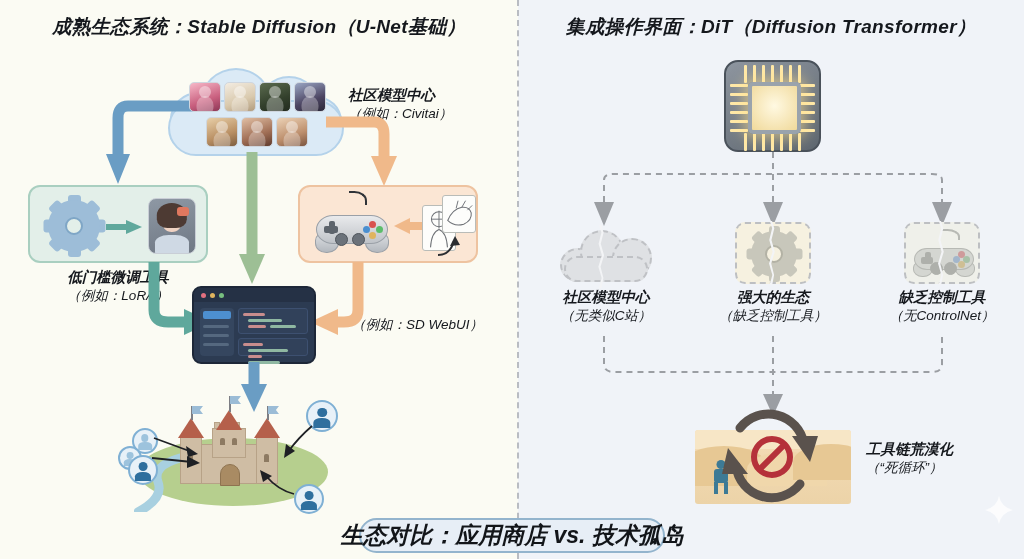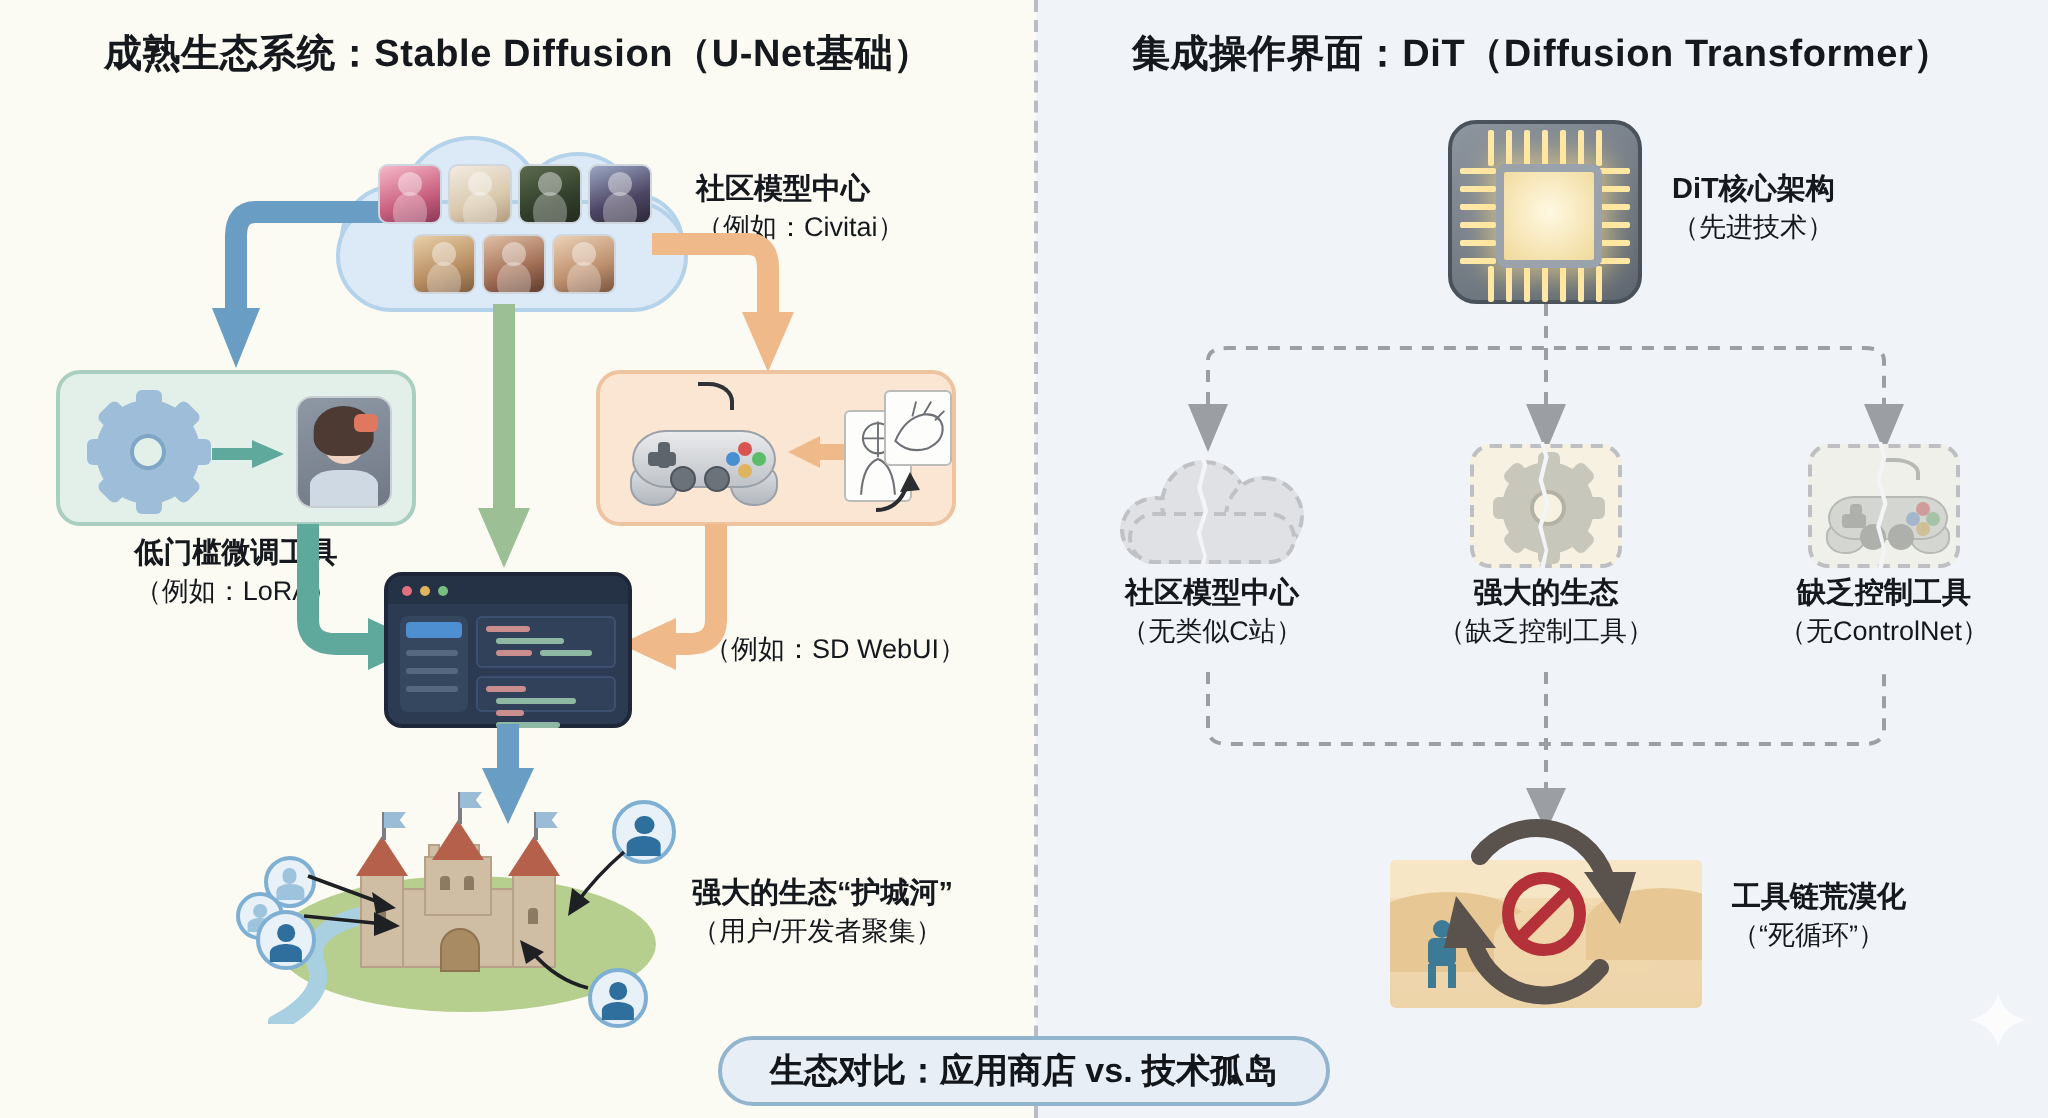--- a/index.html
+++ b/index.html
@@ -1,21 +1,21 @@
 <!DOCTYPE html>
 <html><head>
 <meta charset="utf-8">
 <style>
   * { margin:0; padding:0; box-sizing:border-box; }
   html,body { width:1024px; height:559px; }
   body {
     font-family:"Liberation Sans","DejaVu Sans",sans-serif;
     background:#ffffff; position:relative; overflow:hidden;
   }
-  #stage { position:absolute; inset:0; width:1024px; height:559px; }
+  #stage { position:absolute; inset:0; width:1024px; height:559px;font-style:italic; }
 
   
   .panel { position:absolute; top:0; height:559px; }
   #panel-left  { left:0;     width:518px; background:#fbfbf3; }
   #panel-right { left:518px; width:506px; background:#f0f3f8; }
   #divider {
     position:absolute; left:517px; top:0; width:0; height:559px;
     border-left:2px dashed #b9bcc2;
   }
 
@@ -291,21 +291,21 @@
 
   
   #rconn { position:absolute; left:518px; top:140px; width:506px; height:280px; }
   #rconn svg { position:absolute; inset:0; overflow:visible; }
 
   
   #banner {
     position:absolute; left:359px; top:518px; width:306px; height:35px;
     background:#e7eef6; border:2px solid #93b4cd; border-radius:18px;
     display:flex; align-items:center; justify-content:center;
-    font-size:17px; font-weight:bold; color:#121519; white-space:nowrap;
+    font-size:23px; font-weight:bold; color:#121519; white-space:nowrap;
   }
   #sparkle {
     position:absolute; right:10px; bottom:34px; width:30px; height:30px; opacity:.85;
   }
 </style>
 </head>
 <body>
 
 <div id="stage">
 
@@ -526,24 +526,20 @@
     </svg>
     <svg style="position:absolute; left:282px; top:424px;" width="36" height="36">
       <path d="M30 2 Q16 14 6 28" stroke="#1e2024" stroke-width="1.8" fill="none"></path>
       <path d="M2 34 L4 20 L13 27 Z" fill="#1e2024"></path>
     </svg>
     <svg style="position:absolute; left:256px; top:468px;" width="40" height="30">
       <path d="M38 26 Q22 22 10 8" stroke="#1e2024" stroke-width="1.8" fill="none"></path>
       <path d="M4 2 L16 8 L7 14 Z" fill="#1e2024"></path>
     </svg>
 
-    <div class="cap" style="left:346px; top:438px;">
-      <span class="t1">强大的生态“护城河”</span>
-      <span class="t2">（用户/开发者聚集）</span>
-    </div>
   </div>
 
   <div class="panel" id="panel-right">
     <div class="panel-title">集成操作界面：DiT（Diffusion Transformer）</div>
   </div>
 
   <div id="divider"></div>
 
   <div id="chip">
     <div class="pins">
@@ -569,24 +565,20 @@
       <div class="pin" style="left:4px;  top:67px; width:18px; height:2.5px;"></div>
       <div class="pin" style="right:4px; top:22px; width:18px; height:2.5px;"></div>
       <div class="pin" style="right:4px; top:31px; width:18px; height:2.5px;"></div>
       <div class="pin" style="right:4px; top:40px; width:18px; height:2.5px;"></div>
       <div class="pin" style="right:4px; top:49px; width:18px; height:2.5px;"></div>
       <div class="pin" style="right:4px; top:58px; width:18px; height:2.5px;"></div>
       <div class="pin" style="right:4px; top:67px; width:18px; height:2.5px;"></div>
     </div>
     <div class="die"></div>
   </div>
-  <div class="cap" style="left:836px; top:86px;">
-    <span class="t1">DiT核心架构</span>
-    <span class="t2">（先进技术）</span>
-  </div>
 
   <div id="rconn">
     <svg viewBox="0 0 506 280">
       <path d="M255 12 V34" stroke="#9b9ea3" stroke-width="2" stroke-dasharray="6 5" fill="none"></path>
       <path d="M86 62 V40 Q86 34 96 34 H414 Q424 34 424 40 V62" stroke="#9b9ea3" stroke-width="2" stroke-dasharray="6 5" fill="none"></path>
       <path d="M255 34 V62" stroke="#9b9ea3" stroke-width="2" stroke-dasharray="6 5" fill="none"></path>
       <path d="M86 86 L76 62 L96 62 Z" fill="#9b9ea3"></path>
       <path d="M255 86 L245 62 L265 62 Z" fill="#9b9ea3"></path>
       <path d="M424 86 L414 62 L434 62 Z" fill="#9b9ea3"></path>
 

